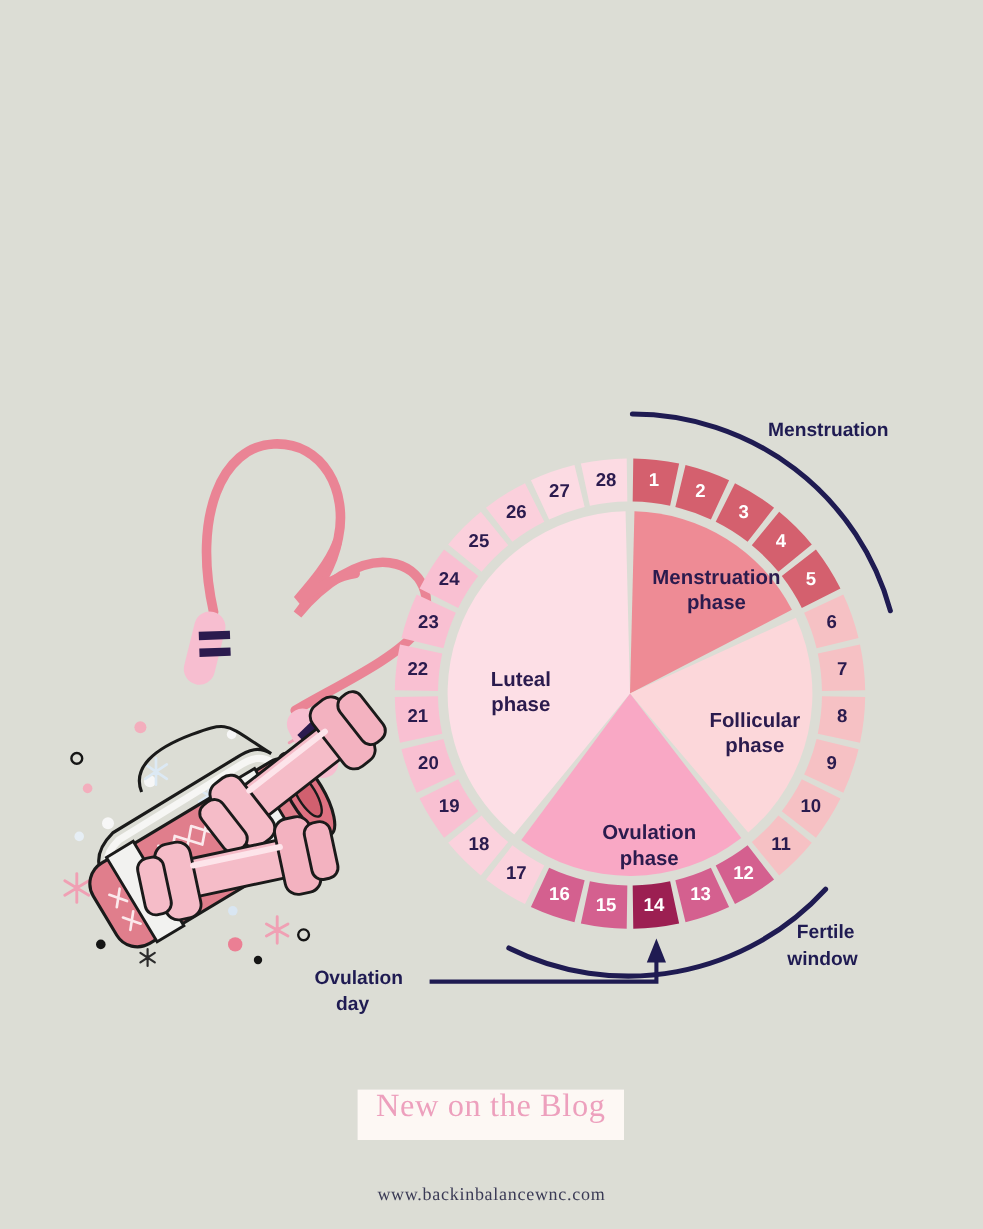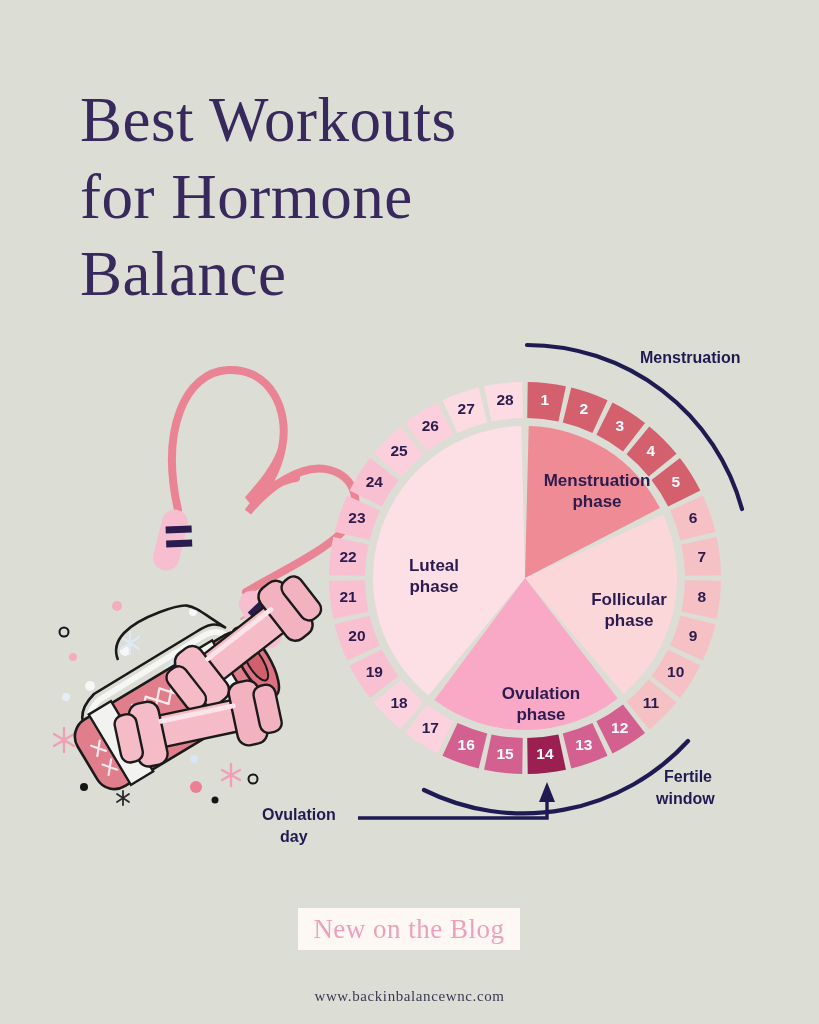--- a/index.html
+++ b/index.html
@@ -53,21 +53,21 @@
     font-weight:700;
     fill:#1f1b52;
   }
 
   
   .blogbadge{
     position:absolute;
     left:298px; top:908px;
     width:222px; height:42px;
     background:#fdf8f4;
-    display:flex;align-items:center;justify-content:center;
+    display:flex;justify-content:center;
   }
   .blogbadge span{
     font-family:"Liberation Serif", serif;
     font-size:27px;
     color:#eda0bd;
     letter-spacing:0.5px;
     line-height:1;
   }
   .siteurl{
     position:absolute;
@@ -78,25 +78,20 @@
     letter-spacing:0.6px;
     color:#3a3a55;
     margin-top:16px;
   }
 </style>
 </head>
 <body>
 
 <div id="stage">
 
-  <div class="title">
-    <span class="ln">Best Workouts</span>
-    <span class="ln">for Hormone</span>
-    <span class="ln">Balance</span>
-  </div>
 
   <svg class="art" viewBox="0 0 819 1024">
 
     <g>
       <circle cx="64" cy="632" r="4.5" fill="none" stroke="#151515" stroke-width="2"></circle>
       <circle cx="84" cy="787" r="4" fill="#151515"></circle>
       <circle cx="253" cy="779" r="4.5" fill="none" stroke="#151515" stroke-width="2"></circle>
       <circle cx="215" cy="800" r="3.5" fill="#151515"></circle>
       <circle cx="196" cy="787" r="6" fill="#eb7f94"></circle>
       <circle cx="117" cy="606" r="5" fill="#f3aebd"></circle>

